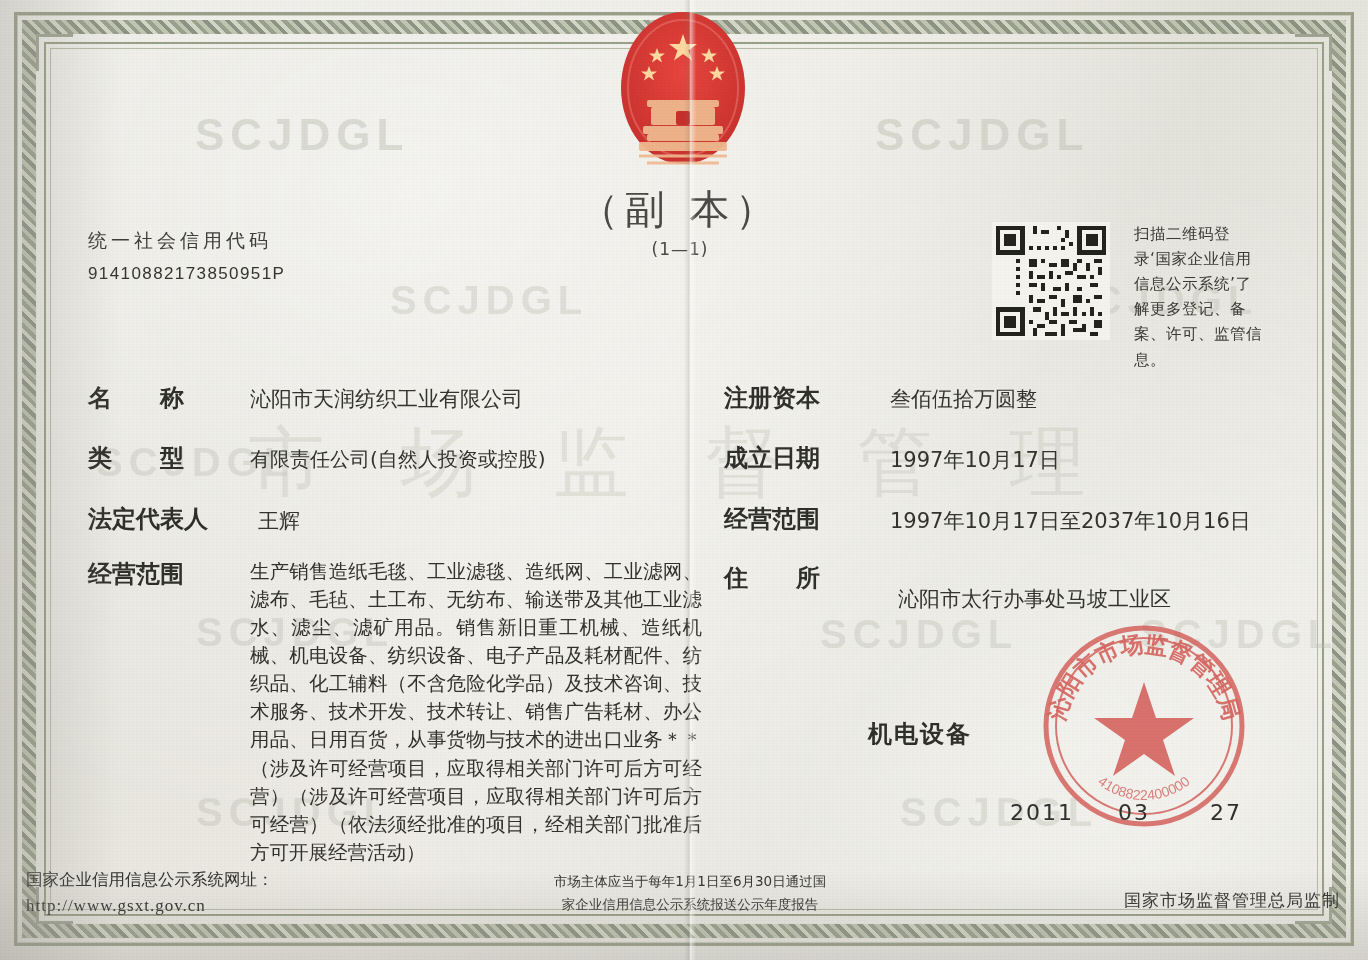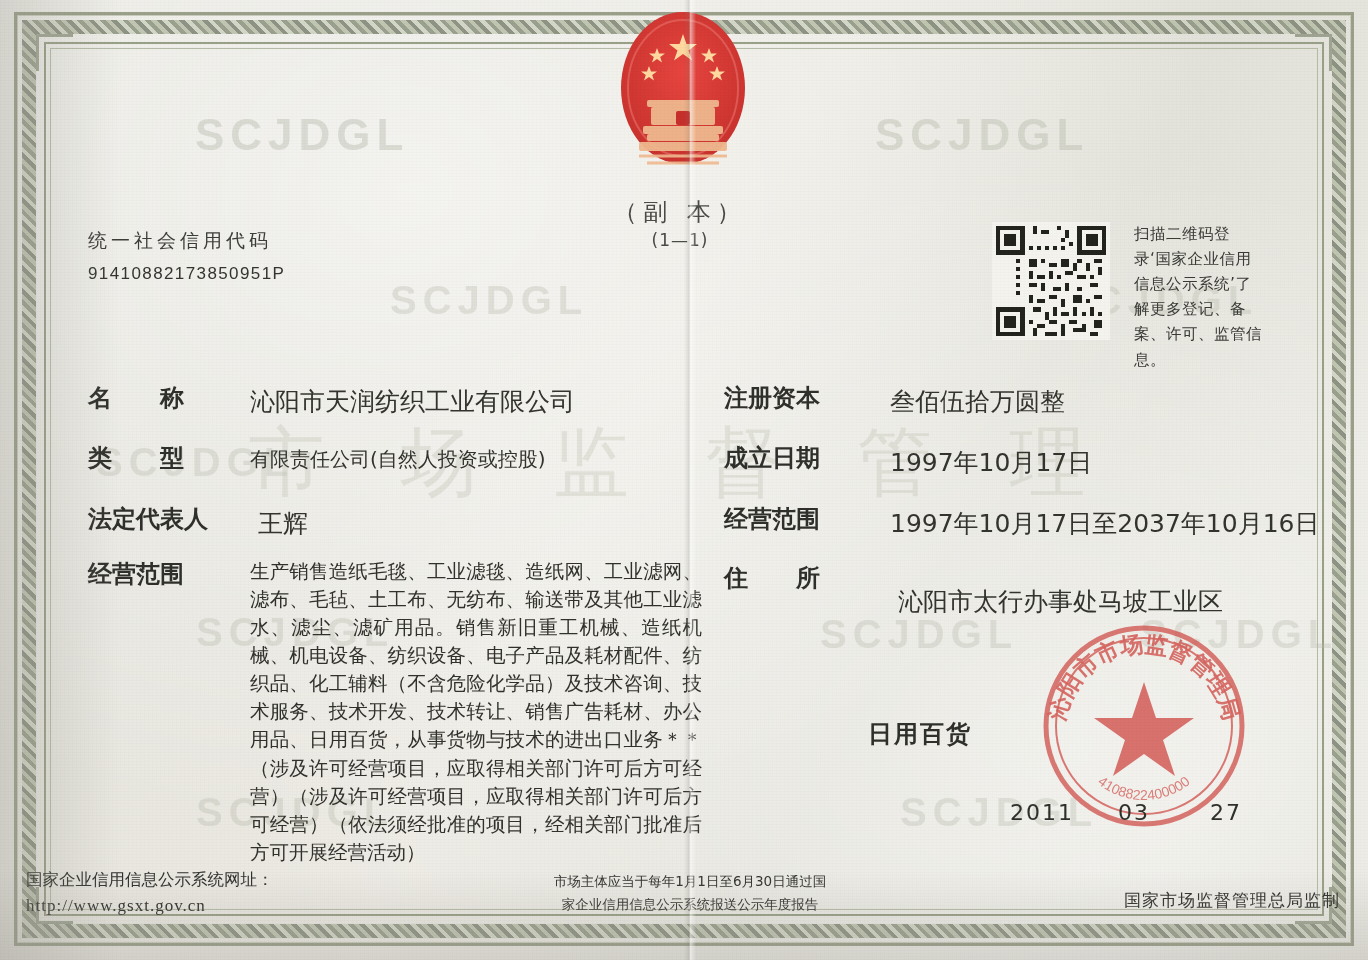--- a/index.html
+++ b/index.html
@@ -84,21 +84,21 @@
   
   .title-wrap{position:absolute;left:430px;top:182px;width:500px;text-align:center;z-index:4;}
   .title{
     font-size:72px;letter-spacing:18px;font-weight:bold;
     color:#d8a52c;
     text-shadow:1px 1px 0 #b07f1a, 2px 2px 2px rgba(120,80,10,.35);
     font-family:"DejaVu Sans",sans-serif;
     white-space:nowrap;
   }
   .subtitle{
-    margin-top:14px;font-size:24px;letter-spacing:6px;color:#4a4a46;
+    font-size:40px;letter-spacing:6px;color:#4a4a46;
     font-family:"DejaVu Sans",sans-serif;
   }
   .subnum{
     margin-top:2px;font-size:17px;color:#4a4a46;letter-spacing:1px;
     font-family:"DejaVu Sans",sans-serif;
   }
 
   
   .code-block{position:absolute;left:88px;top:228px;z-index:4;}
   .code-label{font-size:19px;letter-spacing:4px;color:#3d3d3a;font-family:"DejaVu Sans",sans-serif;}
@@ -112,21 +112,21 @@
     letter-spacing:.5px;font-family:"DejaVu Sans",sans-serif;
   }
 
   
   .fields{position:absolute;left:0;top:0;width:100%;height:100%;z-index:4;}
   .lbl{
     position:absolute;font-size:24px;color:#2f2f2c;font-weight:bold;
     font-family:"DejaVu Sans",sans-serif;white-space:nowrap;
   }
   .val{
-    position:absolute;font-size:25px;color:#34342f;
+    position:absolute;font-size:21px;color:#34342f;
     font-family:"DejaVu Sans",sans-serif;white-space:nowrap;
   }
   .scope{
     position:absolute;left:250px;top:558px;width:452px;
     font-size:19.5px;line-height:1.44;color:#32322d;text-align:justify;
     font-family:"DejaVu Sans",sans-serif;
   }
 
   
   .seal{
@@ -297,21 +297,21 @@
     <div class="lbl" style="left:724px;top:442px;">成立日期</div>
     <div class="val" style="left:890px;top:446px;">1997年10月17日</div>
 
     <div class="lbl" style="left:724px;top:503px;">经营范围</div>
     <div class="val" style="left:890px;top:507px;">1997年10月17日至2037年10月16日</div>
 
     <div class="lbl" style="left:724px;top:562px;">住　　所</div>
     <div class="val" style="left:898px;top:585px;">沁阳市太行办事处马坡工业区</div>
   </div>
 
-  <div class="reg-lbl">日用百货</div>
+  <div class="reg-lbl">机电设备</div>
   <div class="date-line">
     <span>2011</span>
     <span style="display:inline-block;width:26px;"></span>
     <span>03</span>
     <span style="display:inline-block;width:42px;"></span>
     <span>27</span>
   </div>
 
   <div class="seal">
     <svg viewBox="0 0 212 212" width="212" height="212">

